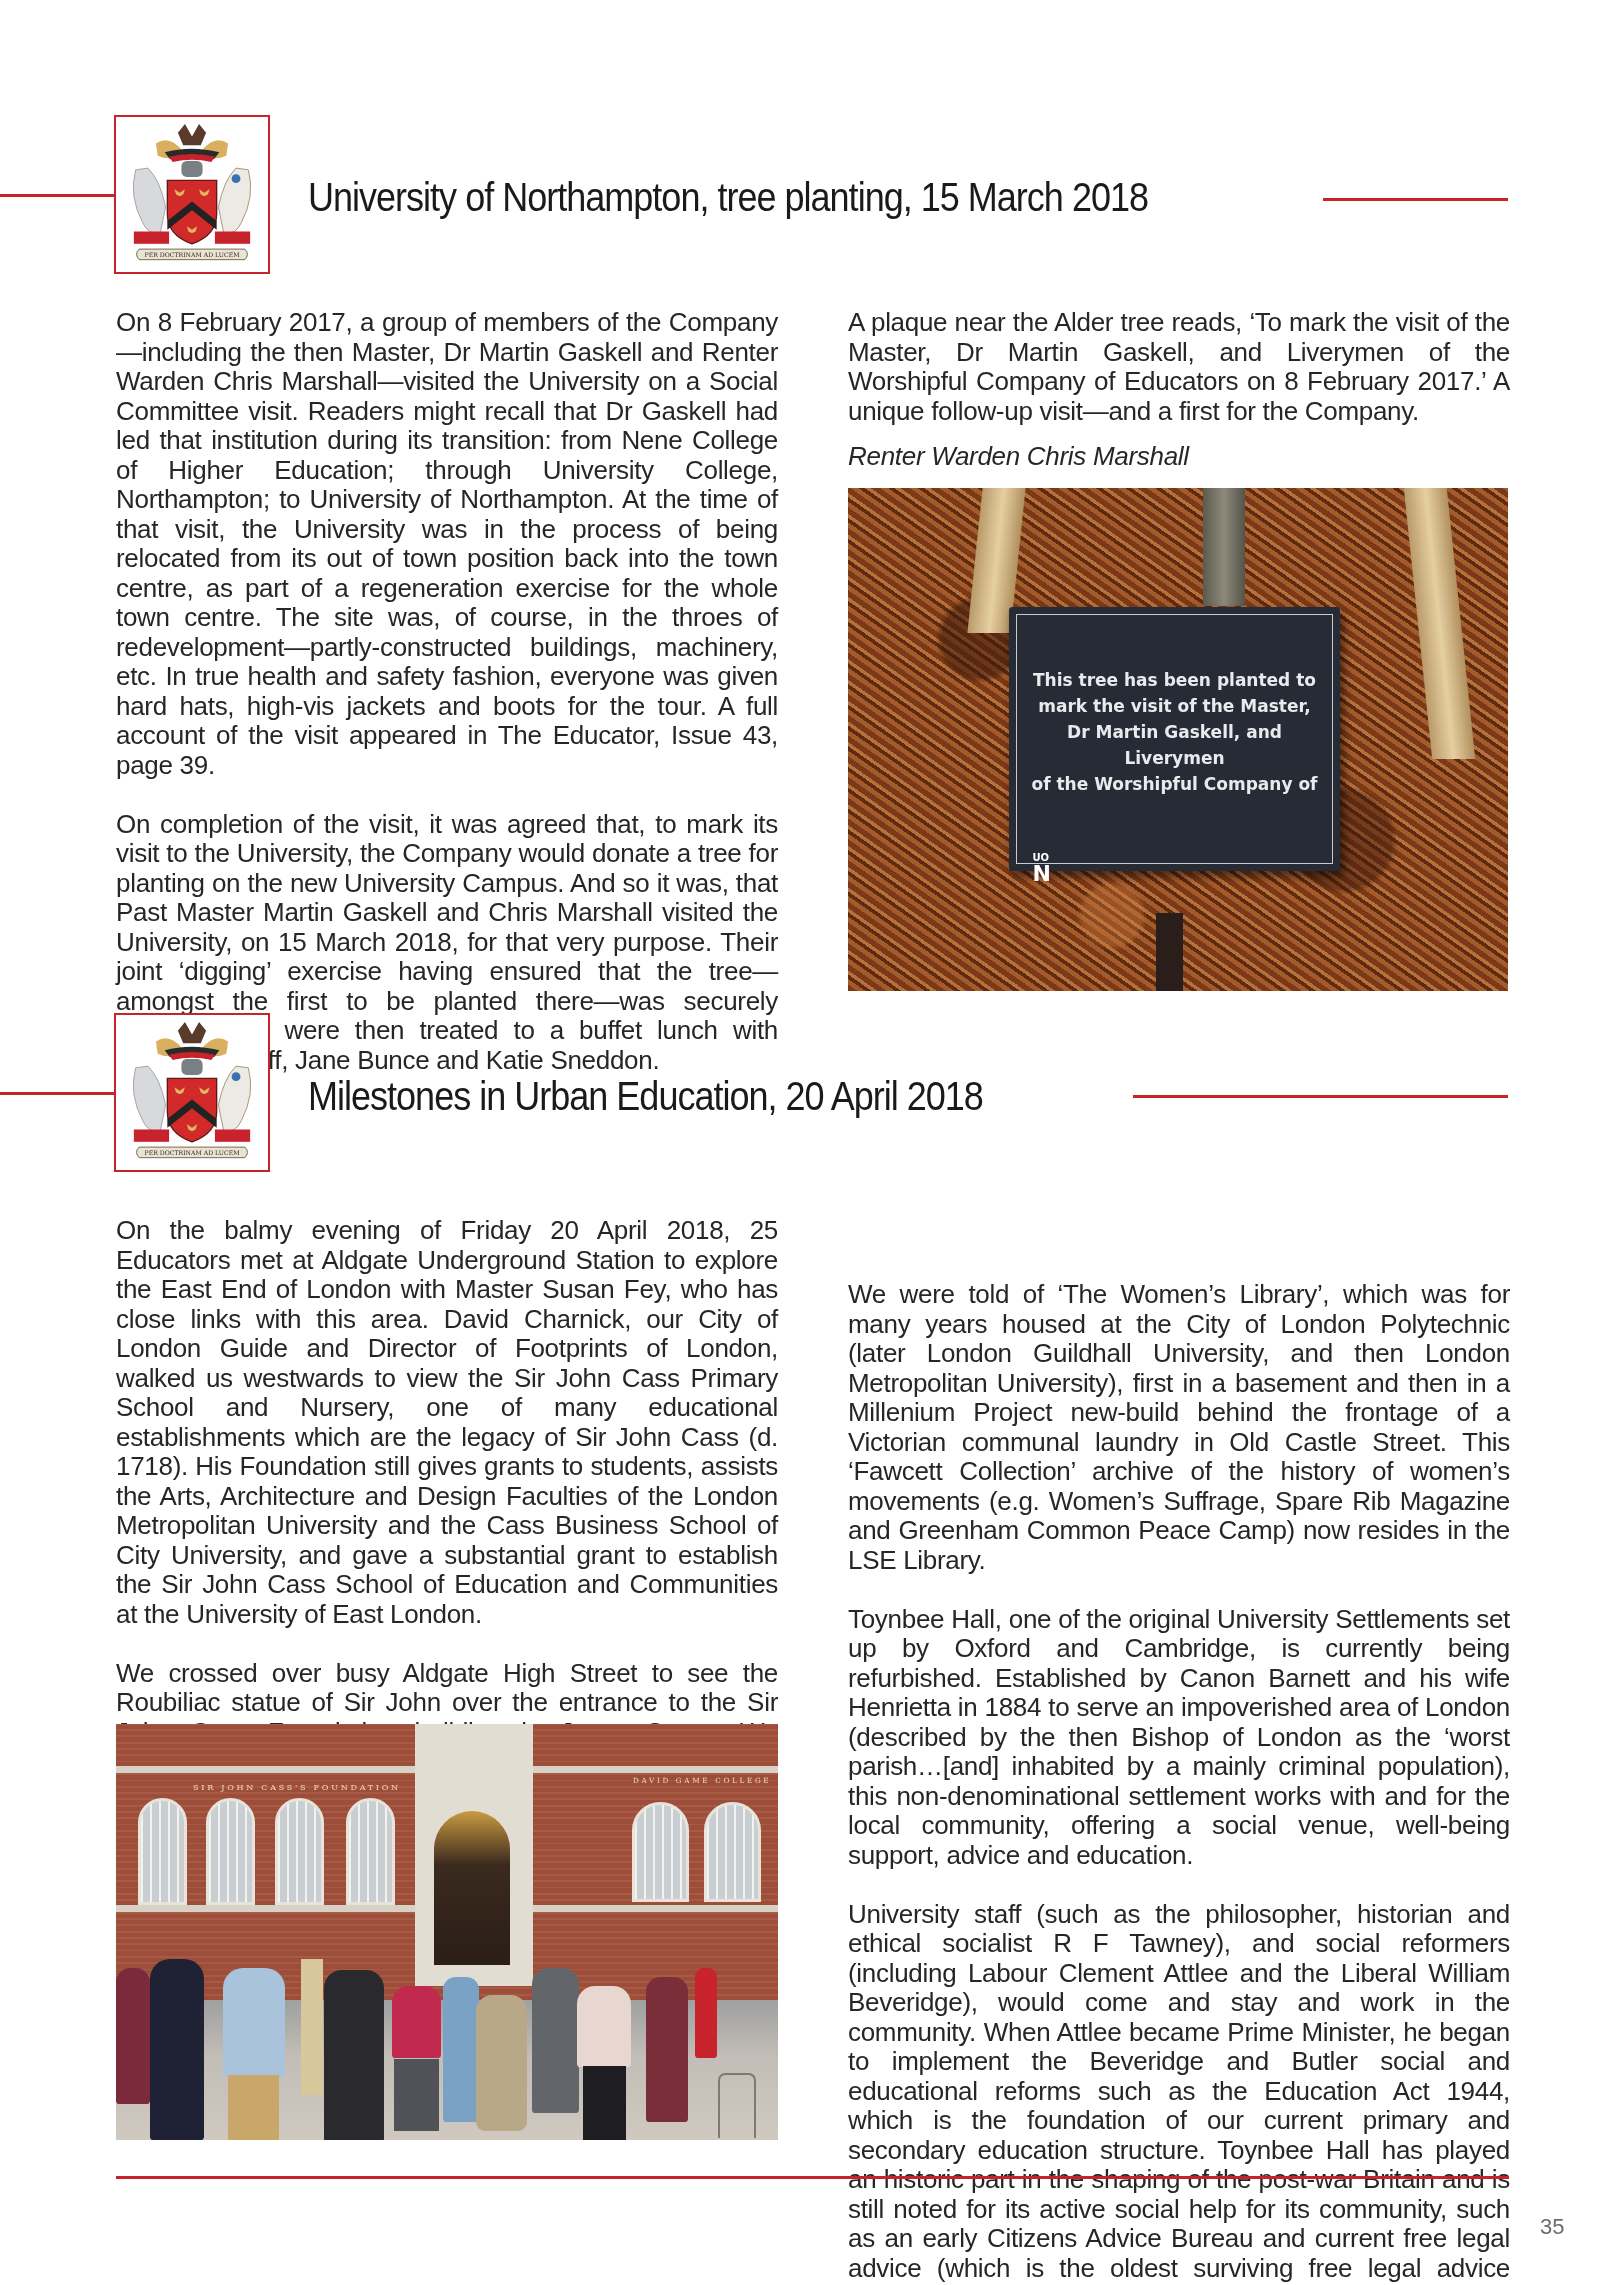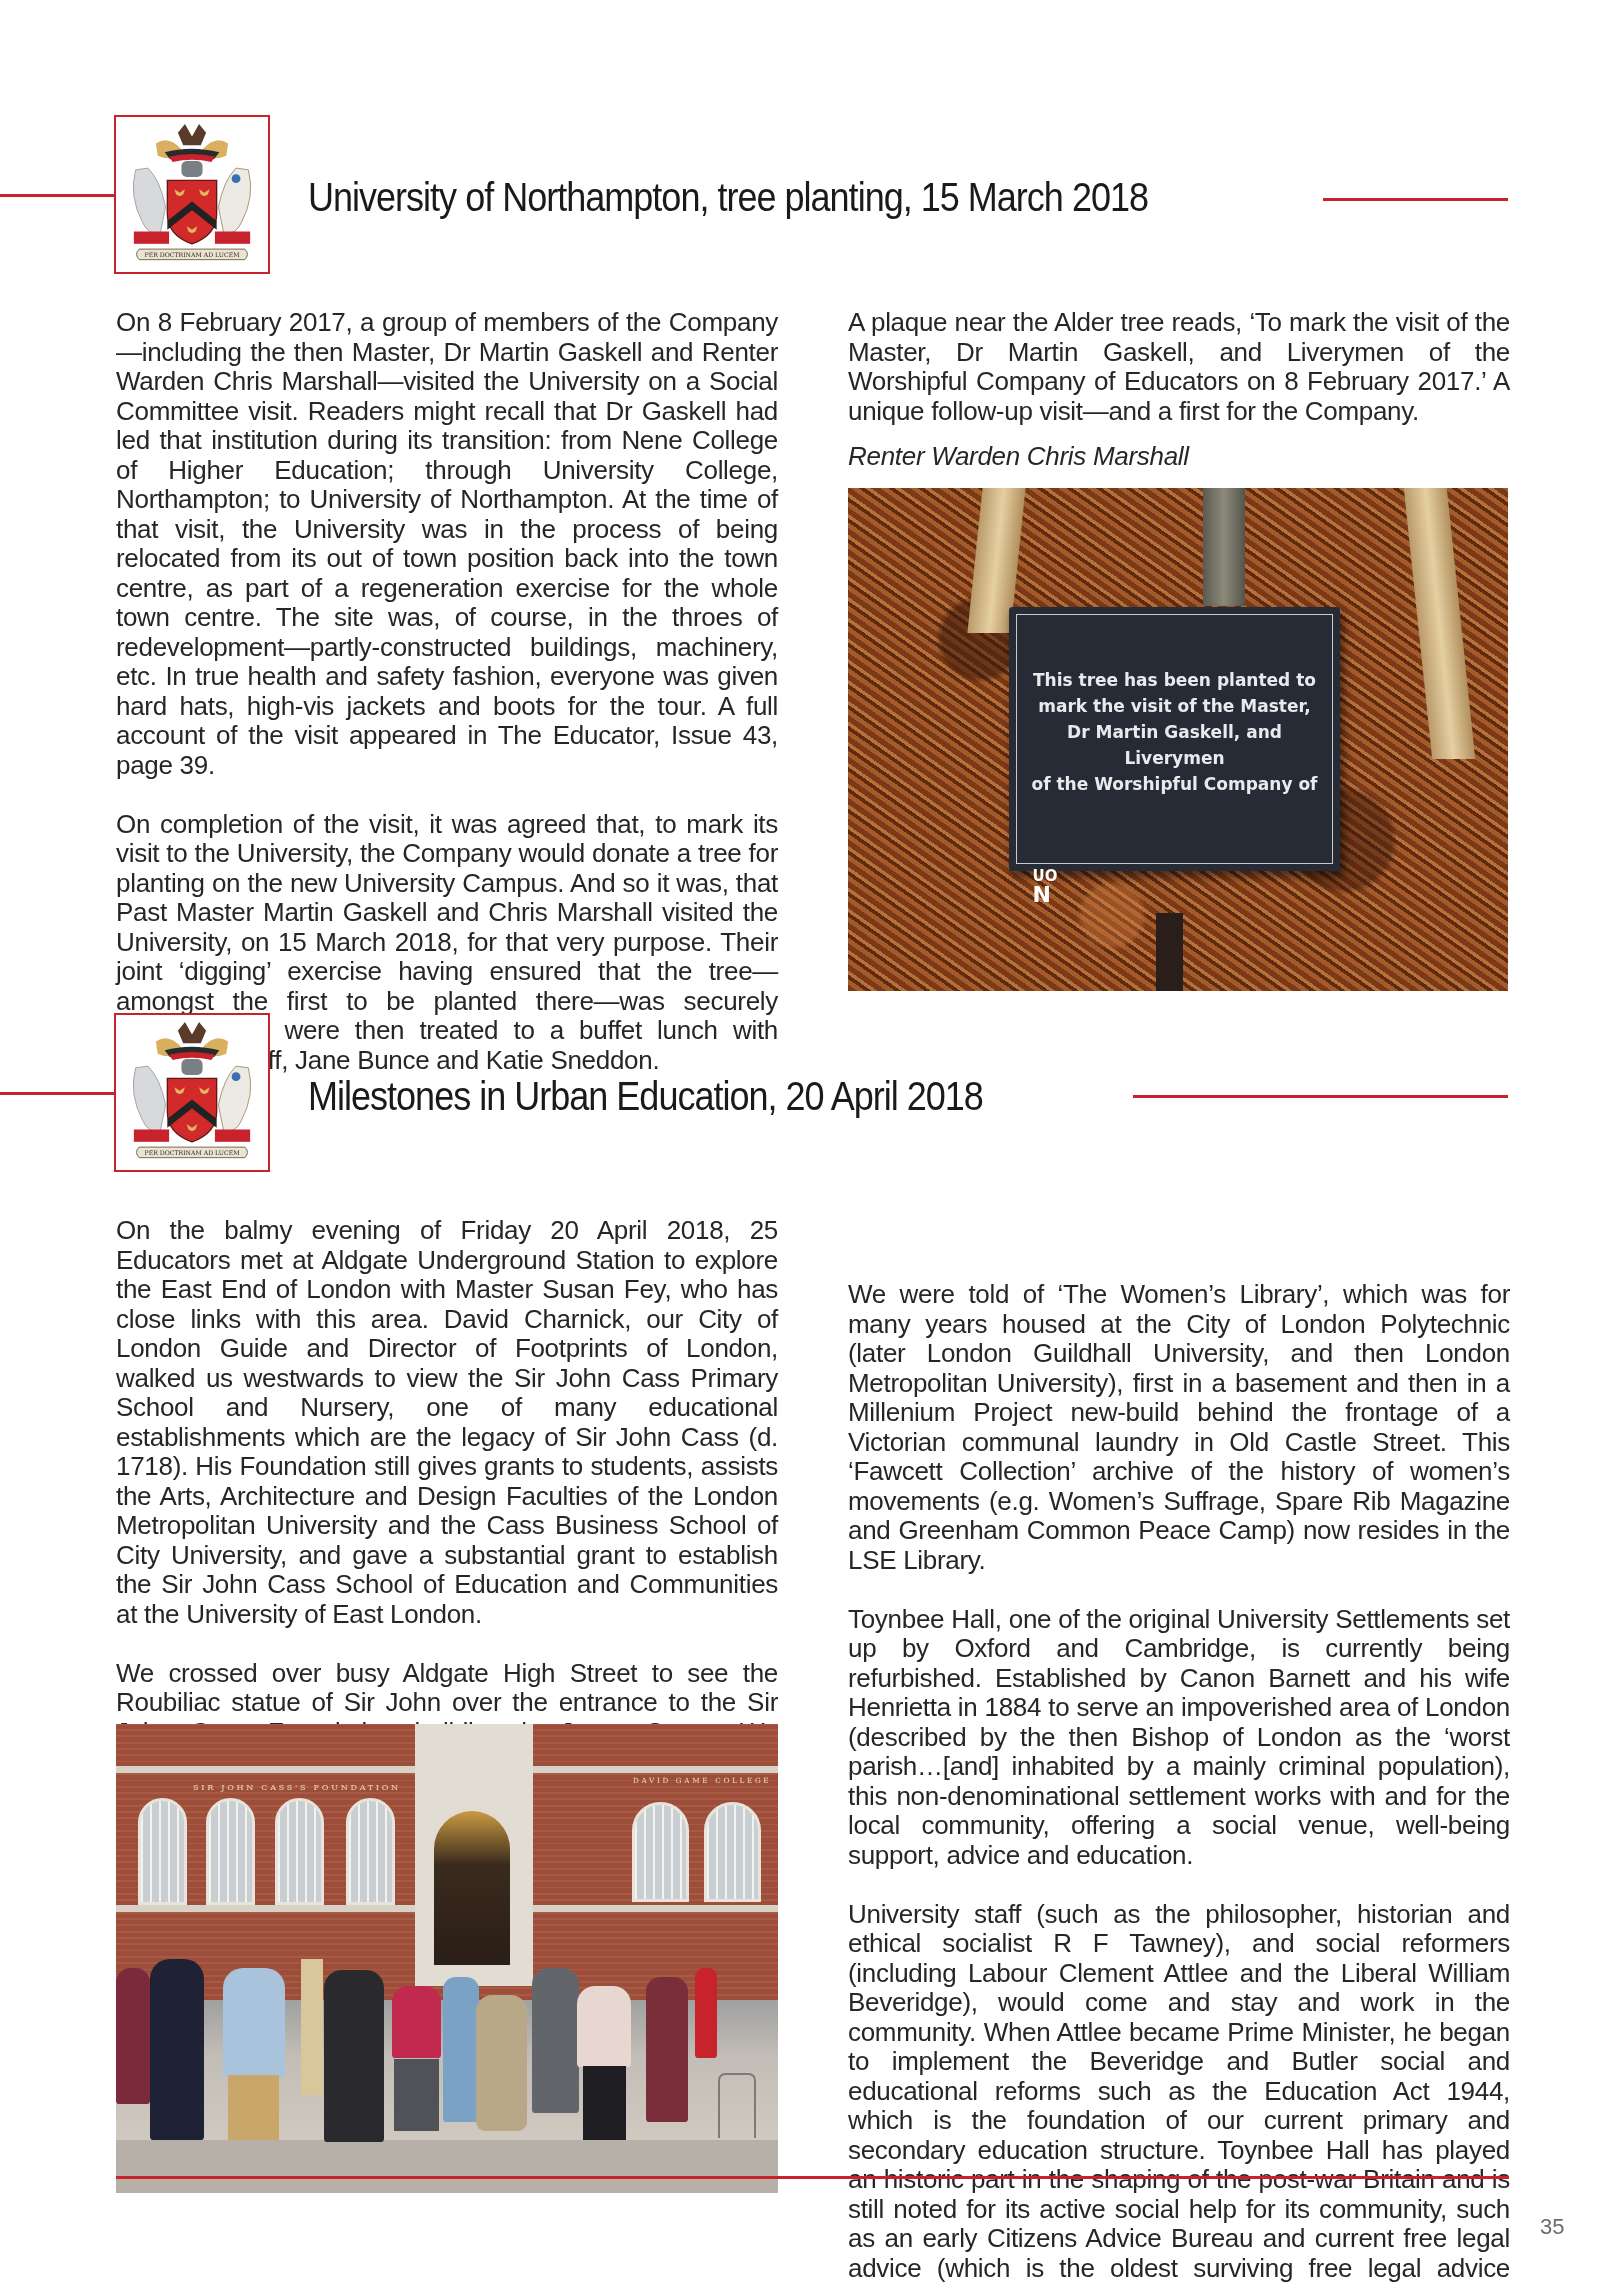--- a/index.html
+++ b/index.html
@@ -77,21 +77,21 @@
 
   <div class="abs" style="left:161px; top:119px; width:331px; height:264px; background:#262b36; border-radius:3.6px; box-shadow: 3.6px 5.4px 9px rgba(0,0,0,0.5);">
     <div class="abs" style="left:7.2px; top:7.2px; right:7.2px; bottom:7.2px; border:1.8px solid #c9cbd0;"></div>
     <div class="abs" style="left:18px; right:18px; top:60px; text-align:center; color:#e9eaee; font-family:'DejaVu Sans', sans-serif; font-size:17px; line-height:26px; font-weight:bold;">
       <div>This tree has been planted to</div>
       <div>mark the visit of the Master,</div>
       <div>Dr Martin Gaskell, and Liverymen</div>
       <div>of the Worshipful Company of</div>
     </div>
     <div class="abs" style="left:23.5px; top:246px; color:#fff; font-family:'DejaVu Sans', sans-serif; font-weight:bold; line-height:1;">
-      <div style="font-size:15px;margin-top:16px;">UO</div>
+      <div style="font-size:10px;">UO</div>
       <div style="font-size:22px;">N</div>
     </div>
   </div>
 </div>
 
 <div class="red-line" style="left:0; top:1092px; width:116px;"></div>
 <div class="crest-box" style="left:114px; top:1013px;">
   <svg viewBox="0 0 172 176">
     <path d="M70 18 l8 -10 l8 14 l8 -14 l8 10 l-6 14 l-20 0z" fill="#5a3a2a"></path>
     <path d="M45 30 q15 -10 30 8 q-10 14 -28 6z" fill="#d9b060"></path>
@@ -120,21 +120,21 @@
   <p>On the balmy evening of Friday 20 April 2018, 25 Educators met at Aldgate Underground Station to explore the East End of London with Master Susan Fey, who has close links with this area. David Charnick, our City of London Guide and Director of Footprints of London, walked us westwards to view the Sir John Cass Primary School and Nursery, one of many educational establishments which are the legacy of Sir John Cass (d. 1718). His Foundation still gives grants to students, assists the Arts, Architecture and Design Faculties of the London Metropolitan University and the Cass Business School of City University, and gave a substantial grant to establish the Sir John Cass School of Education and Communities at the University of East London.</p>
   <p class="last">We crossed over busy Aldgate High Street to see the Roubiliac statue of Sir John over the entrance to the Sir John Cass Foundation building in Jewry Street. We observed carvings to denote earlier Schools of Navigation and Engineering, and Technical Institutes.</p>
 </div>
 
 <div class="col" style="left:848px; top:1280px;">
   <p>We were told of ‘The Women’s Library’, which was for many years housed at the City of London Polytechnic (later London Guildhall University, and then London Metropolitan University), first in a basement and then in a Millenium Project new-build behind the frontage of a Victorian communal laundry in Old Castle Street. This ‘Fawcett Collection’ archive of the history of women’s movements (e.g. Women’s Suffrage, Spare Rib Magazine and Greenham Common Peace Camp) now resides in the LSE Library.</p>
   <p>Toynbee Hall, one of the original University Settlements set up by Oxford and Cambridge, is currently being refurbished. Established by Canon Barnett and his wife Henrietta in 1884 to serve an impoverished area of London (described by the then Bishop of London as the ‘worst parish…[and] inhabited by a mainly criminal population), this non-denominational settlement works with and for the local community, offering a social venue, well-being support, advice and education.</p>
   <p class="last">University staff (such as the philosopher, historian and ethical socialist R F Tawney), and social reformers (including Labour Clement Attlee and the Liberal William Beveridge), would come and stay and work in the community. When Attlee became Prime Minister, he began to implement the Beveridge and Butler social and educational reforms such as the Education Act 1944, which is the foundation of our current primary and secondary education structure. Toynbee Hall has played an historic part in the shaping of the post-war Britain and is still noted for its active social help for its community, such as an early Citizens Advice Bureau and current free legal advice (which is the oldest surviving free legal advice centre in the country, and one at which lawyers from City firms volunteer).</p>
 </div>
 
-<div class="photo" style="left:116px; top:1724px; width:662px; height:469px; background:#b7b0a8;">
+<div class="photo" style="left:116px; top:1724px; width:662px; height:416px; background:#b7b0a8;">
 
   <div class="abs" style="left:0; top:0; width:662px; height:276px; background:repeating-linear-gradient(0deg,#9c4e3a 0 4.5px,#a85a44 4.5px 6.3px), #a3543e;"></div>
   <div class="abs" style="left:0; top:42px; width:662px; height:7.2px; background:#d8d2c6;"></div>
   <div class="abs" style="left:0; top:181px; width:662px; height:7.2px; background:#d8d2c6;"></div>
 
   <div class="abs" style="left:77px; top:58px; font-size:8.1px; letter-spacing:2.7px; color:#e8dccb; font-family:'DejaVu Serif', serif;">SIR JOHN CASS'S FOUNDATION</div>
   <div class="abs" style="left:517px; top:52px; font-size:7.2px; letter-spacing:2.7px; color:#e8dccb; font-family:'DejaVu Serif', serif;">DAVID GAME COLLEGE</div>
 
   <div class="abs" style="left:22px; top:74px; width:43px; height:101px; background:repeating-linear-gradient(90deg,#f2f2ee 0 1.8px,#c9ced2 1.8px 9px), #dfe2e4; border:3.6px solid #e8e4dc; border-radius:27px 27px 0 0;"></div>
   <div class="abs" style="left:90px; top:74px; width:43px; height:101px; background:repeating-linear-gradient(90deg,#f2f2ee 0 1.8px,#c9ced2 1.8px 9px), #dfe2e4; border:3.6px solid #e8e4dc; border-radius:27px 27px 0 0;"></div>

